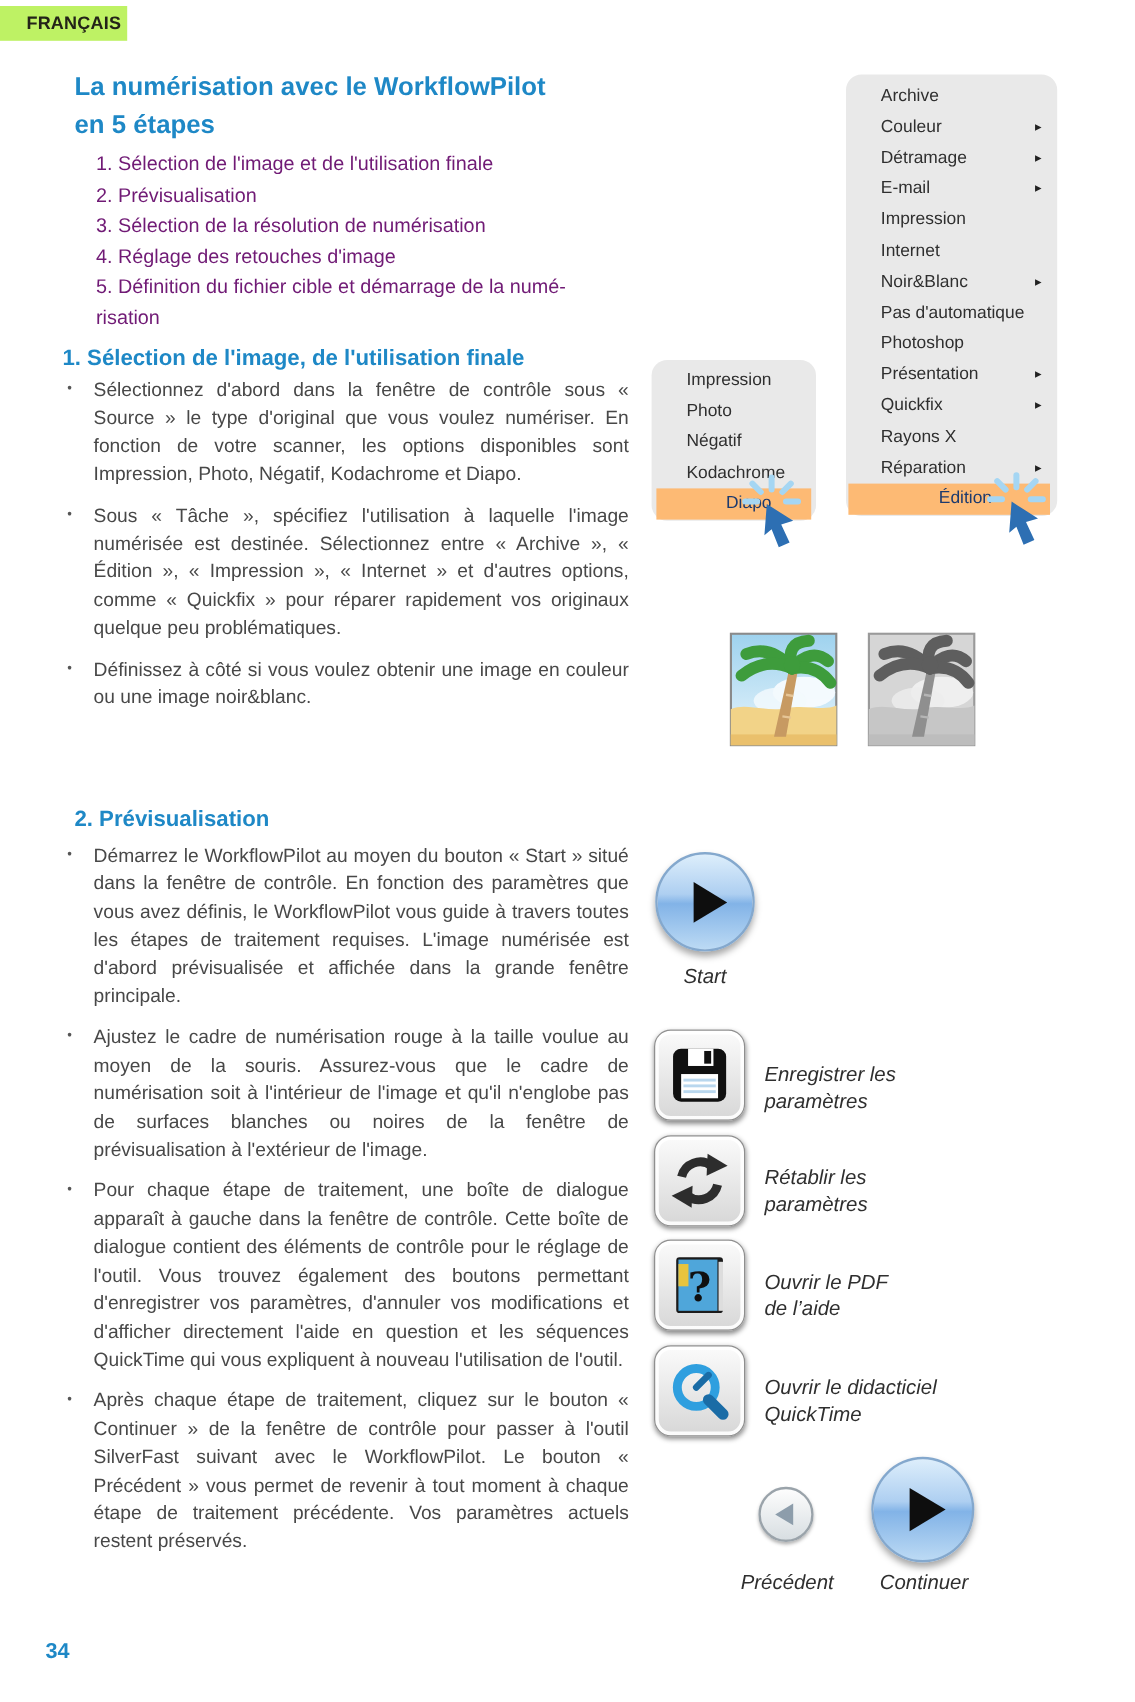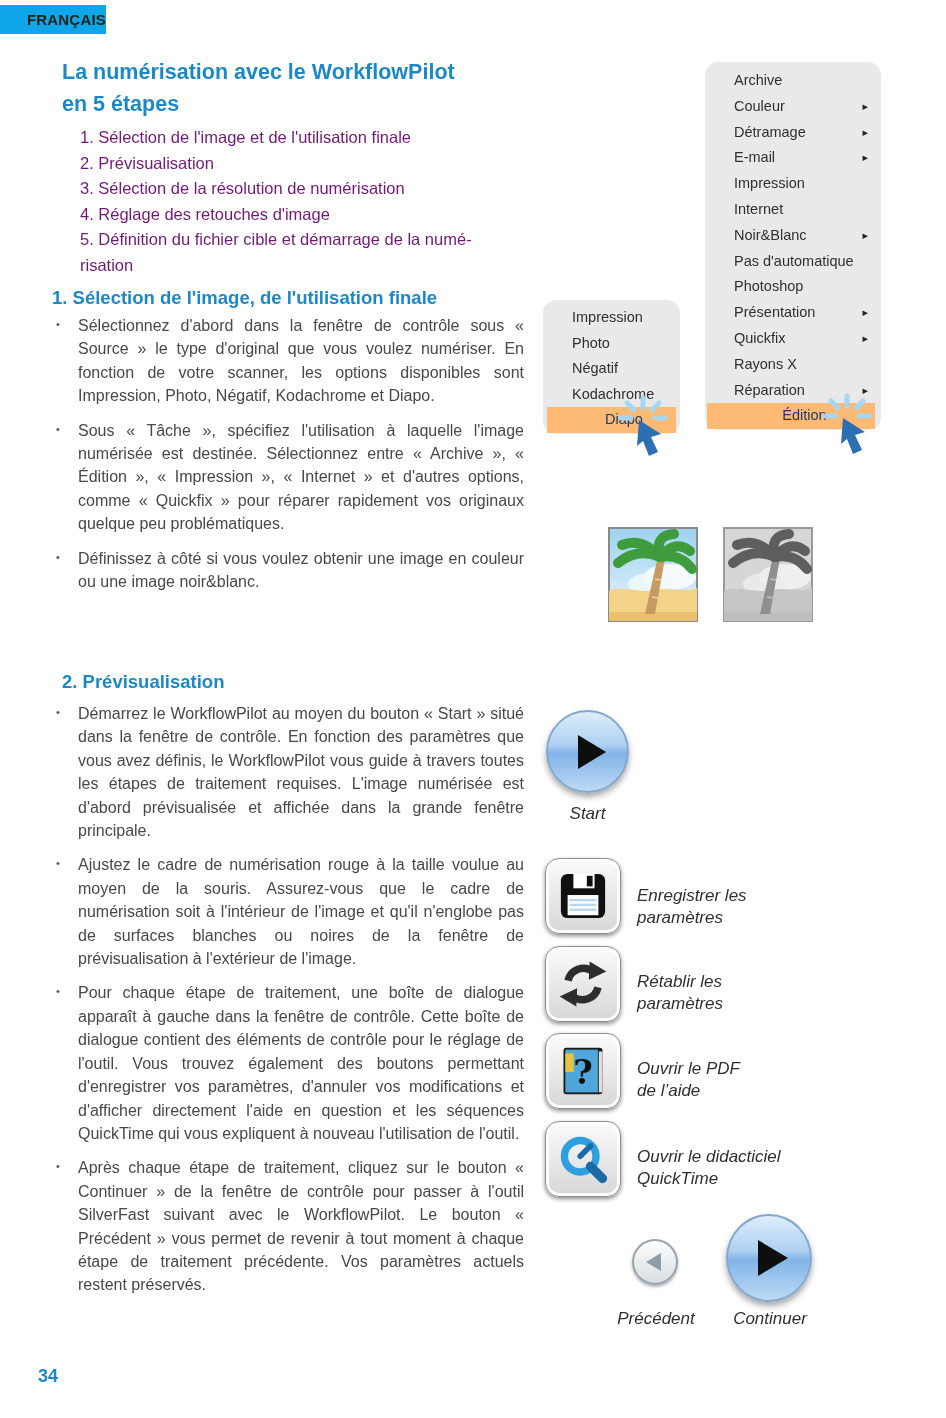--- a/index.html
+++ b/index.html
@@ -1,20 +1,20 @@
 <!DOCTYPE html>
 <html><head>
 <meta charset="utf-8">
 <style>
   * { margin:0; padding:0; box-sizing:border-box; }
   body { background:#fff; font-family:"Liberation Sans", sans-serif; }
   .page { position:relative; width:946px; height:1418px; background:#ffffff; overflow:hidden; }
 
-  .badge { position:absolute; left:0; top:5px; width:106px; height:29px; background:#0ea5e9;
-           display:flex; align-items:center; padding-left:22px;justify-content:flex-end; }
+  .badge { position:absolute; left:0; top:5px; width:106px; height:29px; background:#bef264;
+           display:flex; align-items:center; padding-left:22px; }
   .badge span { font-size:15px; font-weight:bold; color:#232318; letter-spacing:0.2px; }
 
   .title { position:absolute; left:62px; top:56px; width:460px; color:#1e88c6;
            font-size:21.5px; font-weight:bold; line-height:32px; }
 
   .steps { position:absolute; left:80px; top:125px; width:438px; color:#701a75;
            font-size:16.5px; line-height:25.6px; }
 
   .sec-heading { position:absolute; color:#1e88c6; font-size:18.5px; font-weight:bold; }
   .s1-heading { left:52px; top:287px; }

